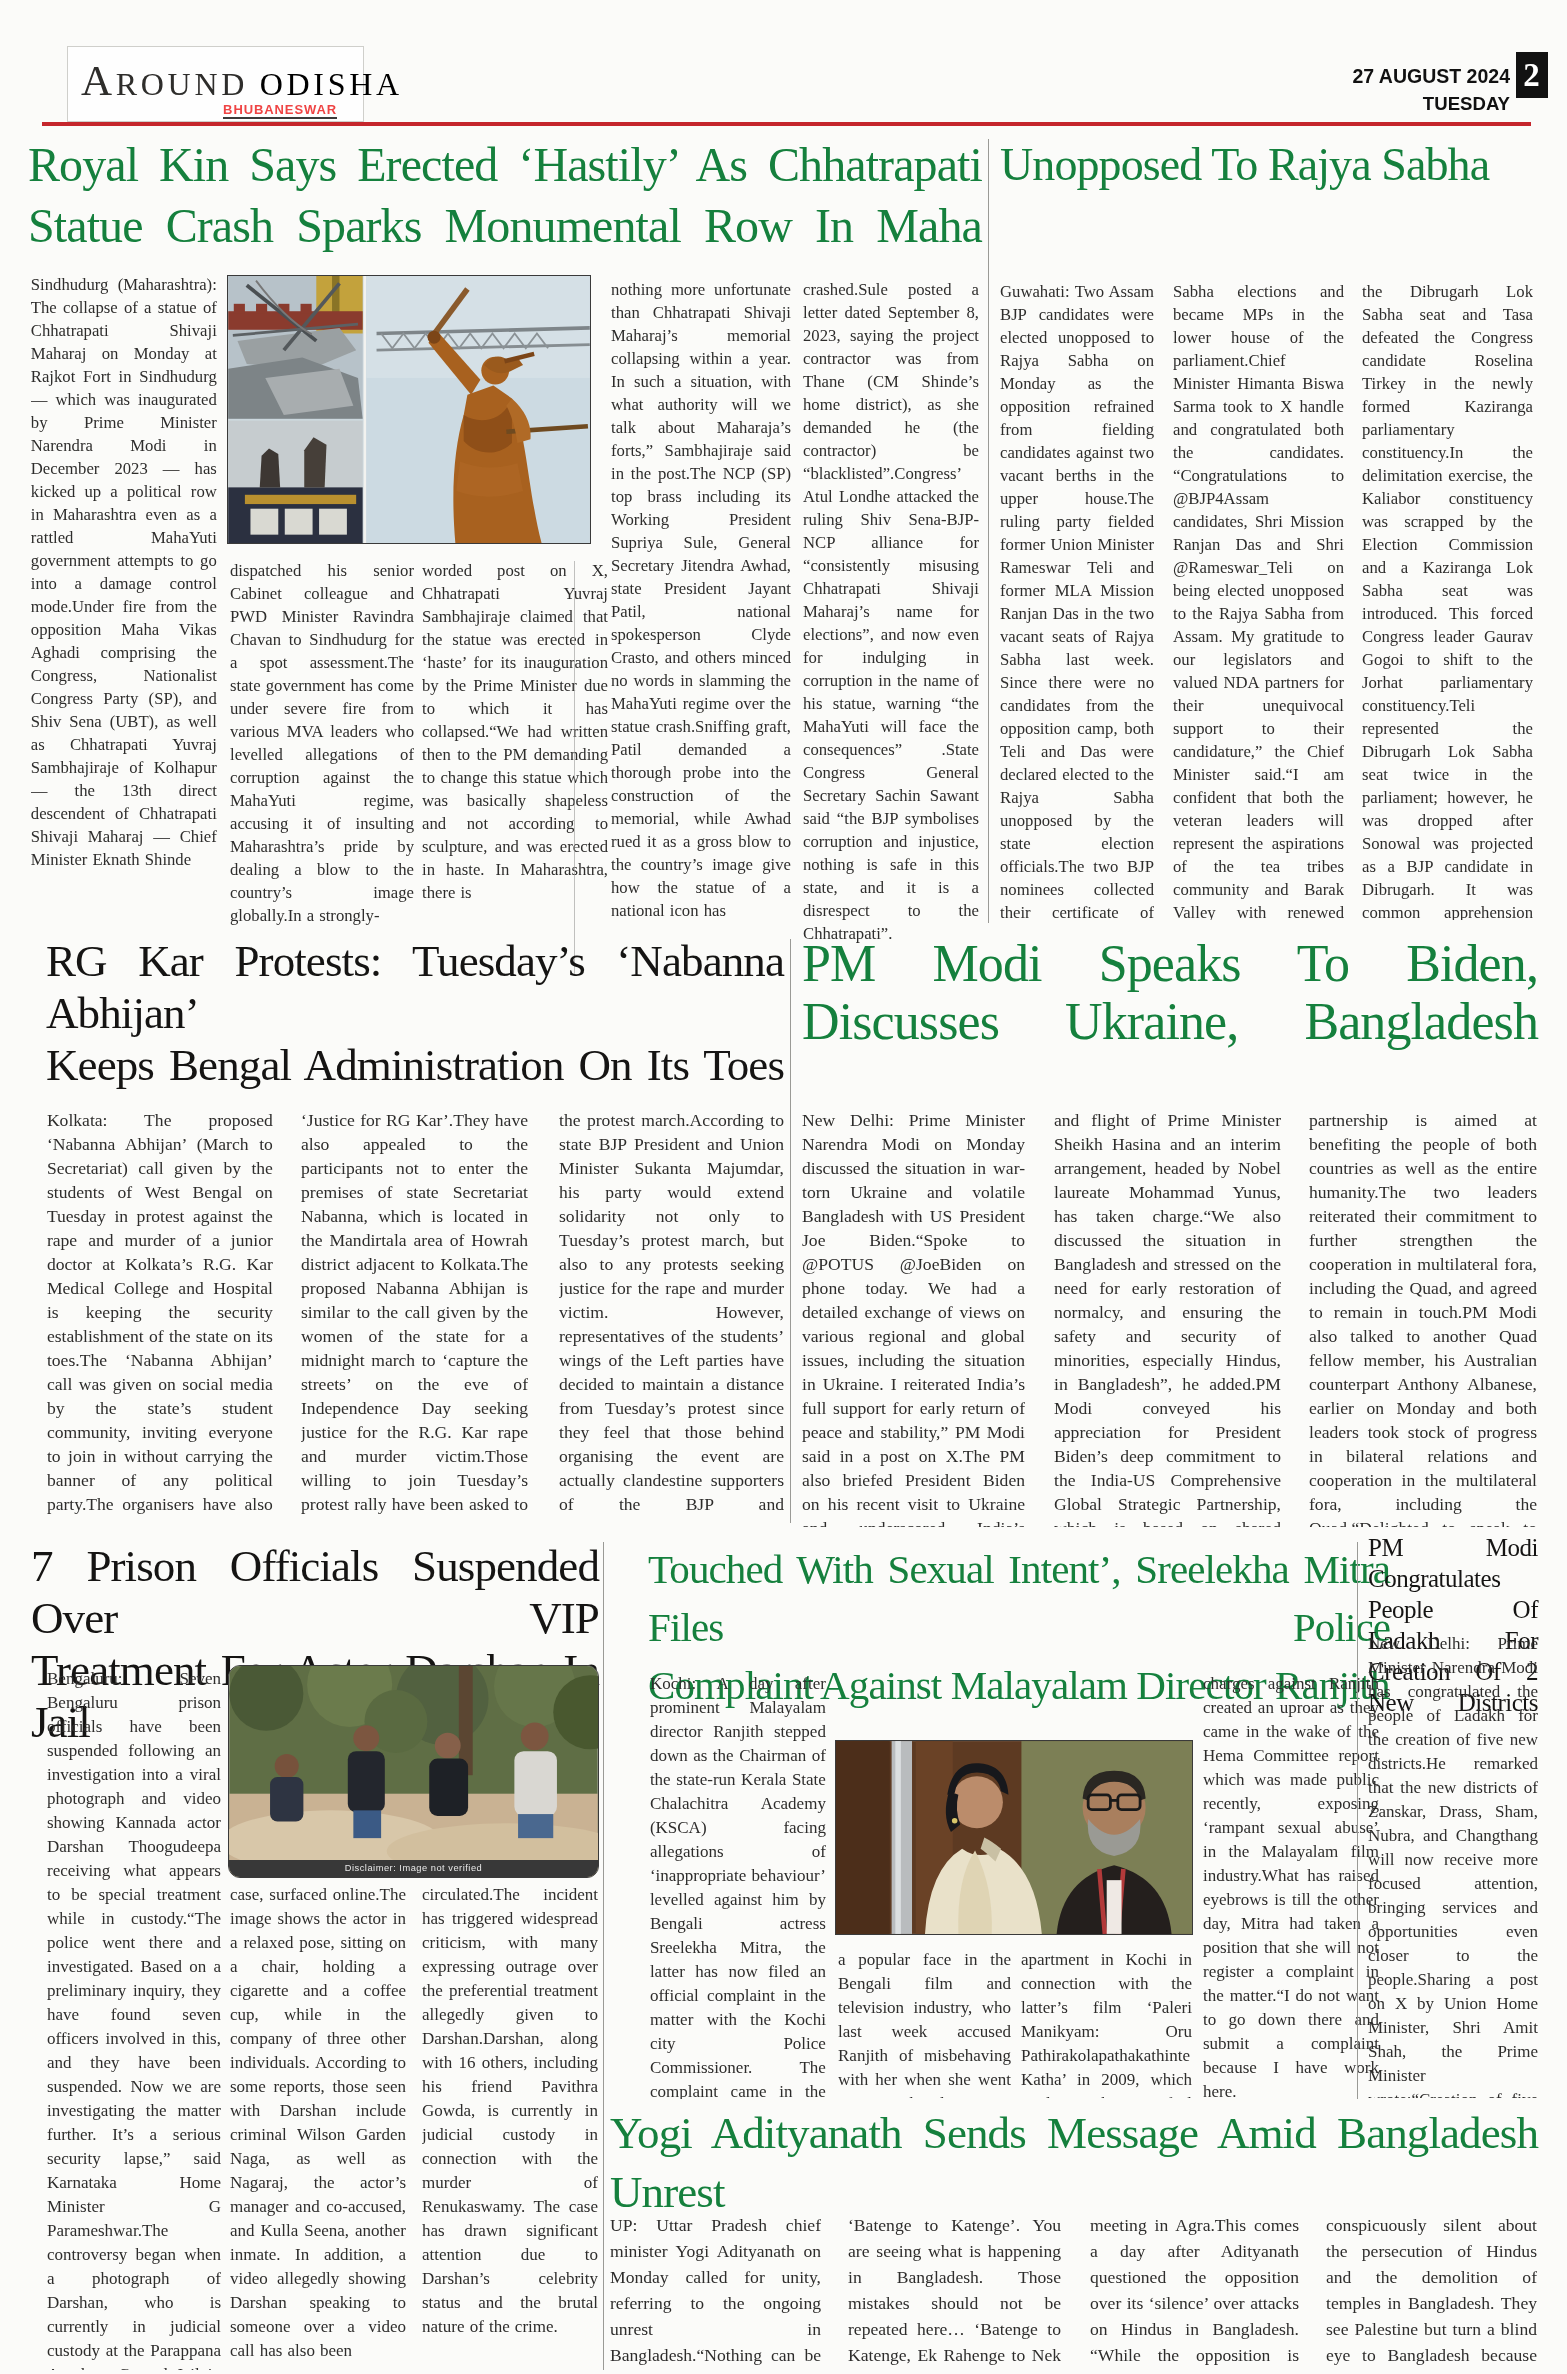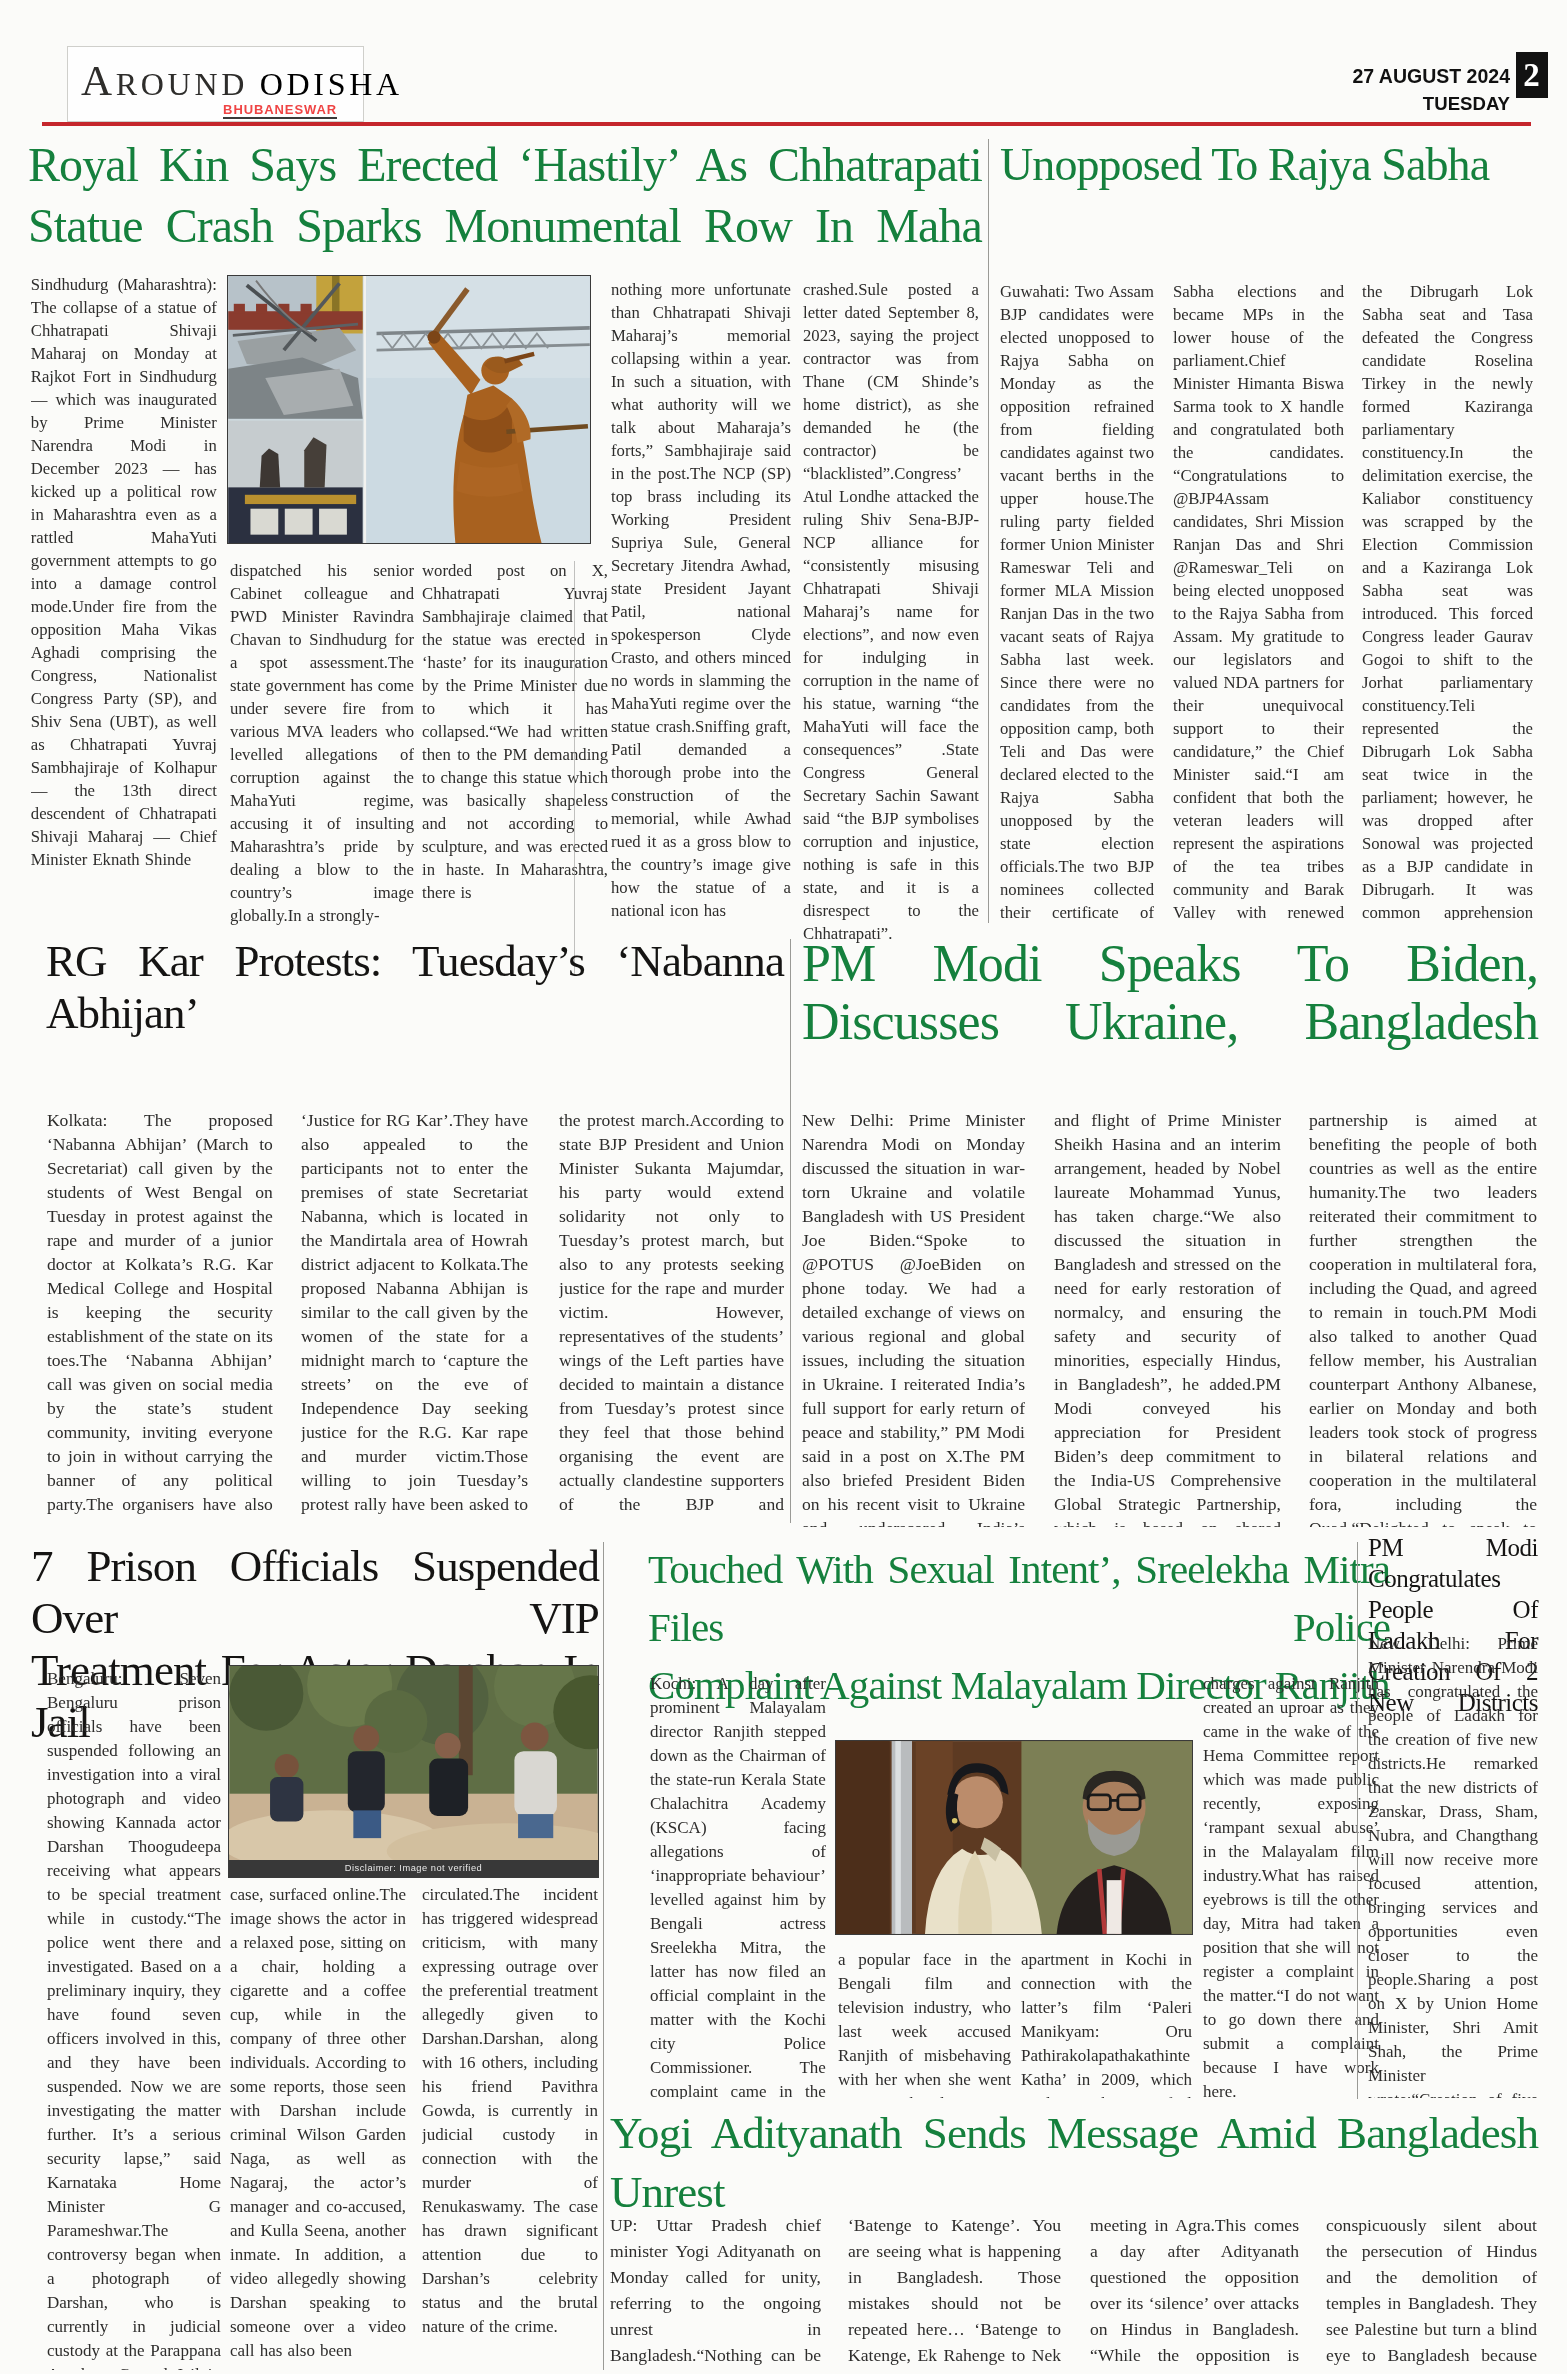--- a/index.html
+++ b/index.html
@@ -119,39 +119,40 @@
 
   <div class="art" style="left:1000px;top:134px;width:536px;height:788px;">
     <div class="hl" style="font-size:46px;">Unopposed To Rajya Sabha</div>
     <div class="col" style="left:0px;top:146px;width:154px;height:640px;">Guwahati: Two Assam BJP candidates were elected unopposed to Rajya Sabha on Monday as the opposition refrained from fielding candidates against two vacant berths in the upper house.The ruling party fielded former Union Minister Rameswar Teli and former MLA Mission Ranjan Das in the two vacant seats of Rajya Sabha last week. Since there were no candidates from the opposition camp, both Teli and Das were declared elected to the Rajya Sabha unopposed by the state election officials.The two BJP nominees collected their certificate of winning the election unopposed. The seats fell vacant after Sarbananda Sonowal and Kamakhya Prasad Tasa fought the Lok</div>
     <div class="col" style="left:173px;top:146px;width:171px;height:640px;">Sabha elections and became MPs in the lower house of the parliament.Chief Minister Himanta Biswa Sarma took to X handle and congratulated both the candidates. “Congratulations to @BJP4Assam candidates, Shri Mission Ranjan Das and Shri @Rameswar_Teli on being elected unopposed to the Rajya Sabha from Assam. My gratitude to our legislators and valued NDA partners for their unequivocal support to their candidature,” the Chief Minister said.“I am confident that both the veteran leaders will represent the aspirations of the tea tribes community and Barak Valley with renewed vigour in the Upper House,” he added.Sonowal won</div>
     <div class="col" style="left:362px;top:146px;width:171px;height:640px;">the Dibrugarh Lok Sabha seat and Tasa defeated the Congress candidate Roselina Tirkey in the newly formed Kaziranga parliamentary constituency.In the delimitation exercise, the Kaliabor constituency was scrapped by the Election Commission and a Kaziranga Lok Sabha seat was introduced. This forced Congress leader Gaurav Gogoi to shift to the Jorhat parliamentary constituency.Teli represented the Dibrugarh Lok Sabha seat twice in the parliament; however, he was dropped after Sonowal was projected as a BJP candidate in Dibrugarh. It was common apprehension that Teli would be given Sonowal’s vacant seat in the Rajya Sabha.</div>
   </div>
 
   <div class="art" style="left:46px;top:935px;width:738px;height:586px;">
     <div class="hl-mid" style="width:738px;">RG Kar Protests: Tuesday’s ‘Nabanna Abhijan’</div>
+    <div class="hl-mid" style="width:738px;">Keeps Bengal Administration On Its Toes</div>
     <div class="col b2" style="left:0.9px;top:173px;width:226px;height:408px;">Kolkata: The proposed ‘Nabanna Abhijan’ (March to Secretariat) call given by the students of West Bengal on Tuesday in protest against the rape and murder of a junior doctor at Kolkata’s R.G. Kar Medical College and Hospital is keeping the security establishment of the state on its toes.The ‘Nabanna Abhijan’ call was given on social media by the state’s student community, inviting everyone to join in without carrying the banner of any political party.The organisers have also issued an appeal to all the participants to stick to just two slogans — ‘Dofa ek, dabi ek, Mamata Banerjeer podotyag’ (There is only demand — Mamata Banerjee’s resignation) and</div>
     <div class="col b2" style="left:255px;top:173px;width:227px;height:408px;">‘Justice for RG Kar’.They have also appealed to the participants not to enter the premises of state Secretariat Nabanna, which is located in the Mandirtala area of Howrah district adjacent to Kolkata.The proposed Nabanna Abhijan is similar to the call given by the women of the state for a midnight march to ‘capture the streets’ on the eve of Independence Day seeking justice for the R.G. Kar rape and murder victim.Those willing to join Tuesday’s protest rally have been asked to assemble at College Square in central Kolkata from where the protesters will head towards Nabanna.The state unit of the BJP has already expressed solidarity towards</div>
     <div class="col b2" style="left:513px;top:173px;width:225px;height:408px;">the protest march.According to state BJP President and Union Minister Sukanta Majumdar, his party would extend solidarity not only to Tuesday’s protest march, but also to any protests seeking justice for the rape and murder victim. However, representatives of the students’ wings of the Left parties have decided to maintain a distance from Tuesday’s protest since they feel that those behind organising the event are actually clandestine supporters of the BJP and RSS.Meanwhile, both the West Bengal Police and Kolkata Police have decided to keep the state Secretariat as well as the different entry points to Horwah district leading to Nabanna under blanket security cover.</div>
   </div>
   <div class="vdiv" style="left:790px;top:939px;height:584px;"></div>
 
   <div class="art" style="left:802px;top:935px;width:736px;height:594px;">
     <div class="hl fit" style="width:736px;font-size:52px;line-height:58px;">PM Modi Speaks To Biden,</div>
     <div class="hl fit" style="width:736px;font-size:52px;line-height:58px;">Discusses Ukraine, Bangladesh</div>
     <div class="col b2" style="left:0px;top:173px;width:223px;height:419px;">New Delhi: Prime Minister Narendra Modi on Monday discussed the situation in war-torn Ukraine and volatile Bangladesh with US President Joe Biden.“Spoke to @POTUS @JoeBiden on phone today. We had a detailed exchange of views on various regional and global issues, including the situation in Ukraine. I reiterated India’s full support for early return of peace and stability,” PM Modi said in a post on X.The PM also briefed President Biden on his recent visit to Ukraine and underscored India’s consistent position in favour of dialogue and diplomacy.Both the leaders also expressed concern at the situation in Bangladesh, where protests led to the resignation</div>
     <div class="col b2" style="left:252px;top:173px;width:227px;height:419px;">and flight of Prime Minister Sheikh Hasina and an interim arrangement, headed by Nobel laureate Mohammad Yunus, has taken charge.“We also discussed the situation in Bangladesh and stressed on the need for early restoration of normalcy, and ensuring the safety and security of minorities, especially Hindus, in Bangladesh”, he added.PM Modi conveyed his appreciation for President Biden’s deep commitment to the India-US Comprehensive Global Strategic Partnership, which is based on shared values of democracy, rule of law and strong people-to-people ties.The leaders reviewed the significant progress in bilateral relations and highlighted that the India-US</div>
     <div class="col b2" style="left:507px;top:173px;width:228px;height:419px;">partnership is aimed at benefiting the people of both countries as well as the entire humanity.The two leaders reiterated their commitment to further strengthen the cooperation in multilateral fora, including the Quad, and agreed to remain in touch.PM Modi also talked to another Quad fellow member, his Australian counterpart Anthony Albanese, earlier on Monday and both leaders took stock of progress in bilateral relations and cooperation in the multilateral fora, including the Quad.“Delighted to speak to my friend Anthony Albanese. We took stock of progress in our bilateral relations and cooperation in the multilateral fora, including the Quad”, he posted on X.</div>
   </div>
 
   <div class="art" style="left:31px;top:1540px;width:568px;height:833px;">
     <div class="hl-mid" style="width:568px;">7 Prison Officials Suspended Over VIP</div>
     <div class="hl-mid" style="width:568px;">Treatment For Actor Darshan In Jail</div>
     <div class="col b3" style="left:16px;top:127px;width:174px;height:703px;">Bengaluru: Seven Bengaluru prison officials have been suspended following an investigation into a viral photograph and video showing Kannada actor Darshan Thoogudeepa receiving what appears to be special treatment while in custody.“The police went there and investigated. Based on a preliminary inquiry, they have found seven officers involved in this, and they have been suspended. Now we are investigating the matter further. It’s a serious security lapse,” said Karnataka Home Minister G Parameshwar.The controversy began when a photograph of Darshan, who is currently in judicial custody at the Parappana Agrahara Central Jail in Bengaluru in connection with the Renukaswamy murder</div>
-    <div class="photo" style="left:197px;top:125px;width:369px;height:211px;">
+    <div class="photo" style="left:197px;top:125px;width:369px;height:211px;border-radius:12px;">
       <svg width="369" height="211" viewBox="0 0 398 228">
         <rect width="398" height="228" fill="#5f6e45"></rect>
         <circle cx="40" cy="30" r="40" fill="#4a5936"></circle>
           <circle cx="130" cy="20" r="46" fill="#6b7b4c"></circle>
         <circle cx="230" cy="35" r="50" fill="#526140"></circle>
           <circle cx="330" cy="22" r="44" fill="#66764a"></circle>
         <circle cx="390" cy="50" r="40" fill="#49582f"></circle>
           <circle cx="180" cy="60" r="34" fill="#5a6a41"></circle>
         <rect x="248" y="0" width="15" height="118" fill="#5b4632"></rect>
         <rect x="0" y="138" width="398" height="90" fill="#c9b293"></rect>

